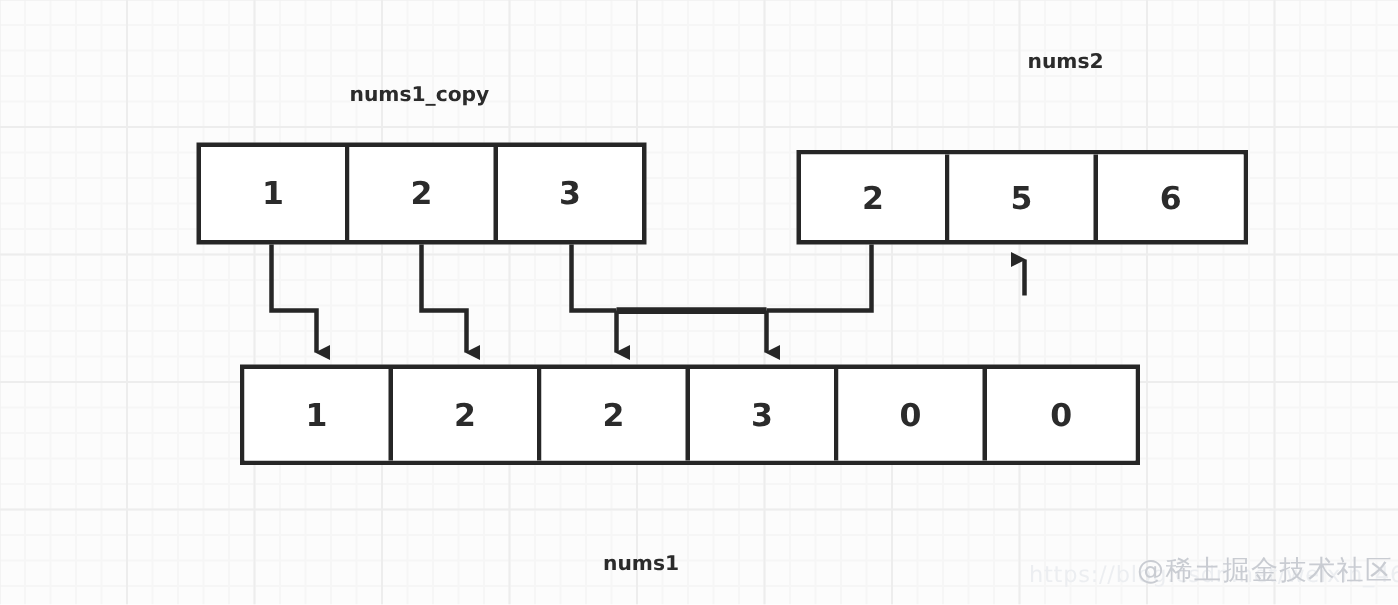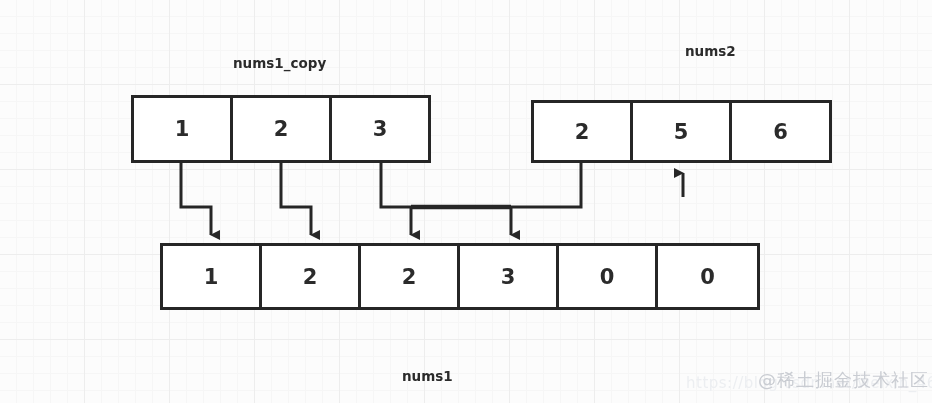--- a/index.html
+++ b/index.html
@@ -81,21 +81,21 @@
     letter-spacing: 0.5px;
   }
 </style>
 </head>
 <body>
 
 <div id="canvas">
 
   <div class="label" style="left:233px; top:55px;">nums1_copy</div>
 
-  <div class="label" style="left:685px; top:43px;">nums2</div>
+  <div class="label" style="left:685px; top:33px;">nums2</div>
 
   <div class="label" style="left:402px; top:368px;">nums1</div>
 
   <div class="array" id="arr-nums1-copy" style="left:131px; top:95px; width:300px; height:68px;">
     <div class="cell" style="width:101px;">1</div>
     <div class="cell" style="width:101px;">2</div>
     <div class="cell" style="width:98px;">3</div>
   </div>
 
   <div class="array" id="arr-nums2" style="left:531px; top:100px; width:301px; height:63px;">

